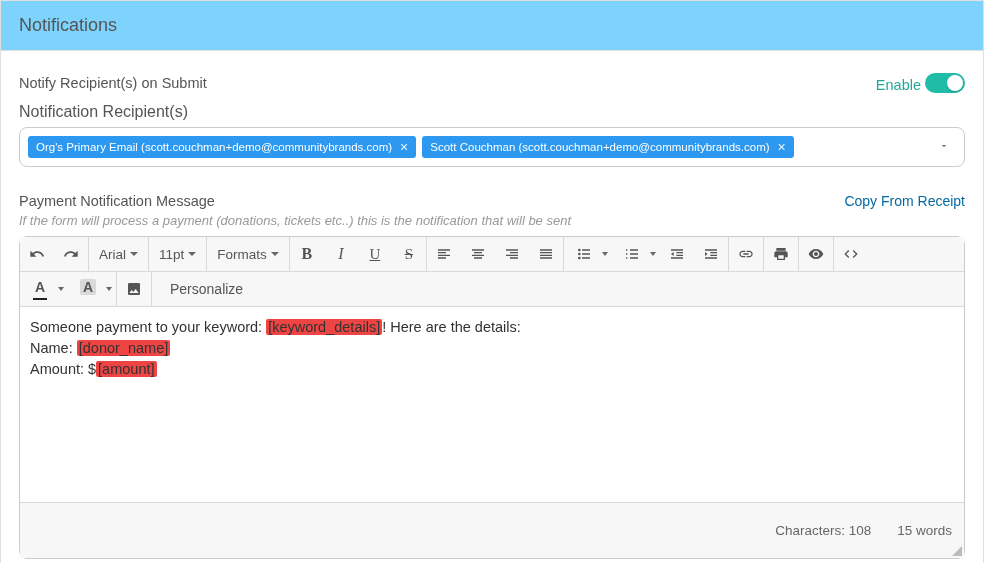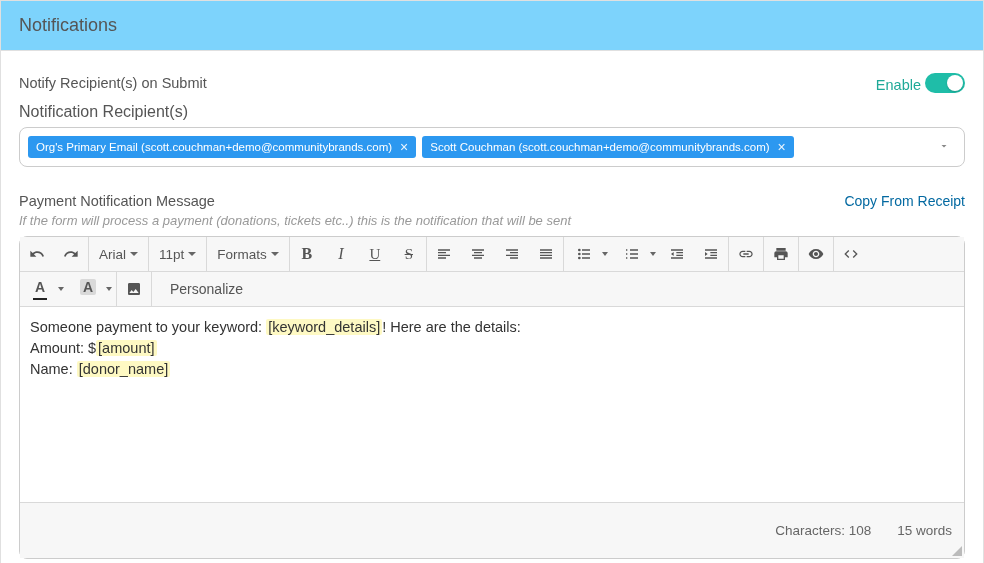--- a/index.html
+++ b/index.html
@@ -31,21 +31,21 @@
 .tb-btn svg { fill: #555; }
 .dd { display: flex; align-items: center; gap: 4px; padding: 0 10px; height: 34px; cursor: pointer; color: #555; font-size: 13.5px; }
 .dd .caret { border-left: 4px solid transparent; border-right: 4px solid transparent; border-top: 4px solid #666; }
 .color-swatch-a { width: 14px; height: 2px; background: #222; position: absolute; bottom: 6px; }
 .color-btn { position: relative; }
 .a-letter { font-size: 14px; font-weight: 600; position: relative; top: -2px; }
 .hl-box { background: #d9d9d9; padding: 0 3px; border-radius: 2px; }
 .row2 { border-bottom: 1px solid #d9d9d9; background: #f7f7f7; display: flex; align-items: center; }
 .personalize { padding: 0 18px; height: 34px; display: flex; align-items: center; font-size: 14px; color: #555; cursor: pointer; }
 .editor-body { min-height: 195px; padding: 10px 10px; font-size: 14.5px; color: #333; line-height: 1.45; cursor: text; }
-.placeholder { background: #fef9c3; padding: 0 2px; border-radius: 2px; }
+.placeholder { background: #ef4444; padding: 0 2px; border-radius: 2px; }
 .status { border-top: 1px solid #d9d9d9; background: #f7f7f7; display: flex; justify-content: flex-end; align-items: center; padding: 20px 12px; font-size: 13.5px; color: #666; gap: 26px; position: relative; }
 .resize-grip { position: absolute; right: 2px; bottom: 2px; width: 10px; height: 10px; }
 .resize-grip::before { content: ""; position: absolute; right: 0; bottom: 0; width: 0; height: 0; border-right: 10px solid #bbb; border-top: 10px solid transparent; }
 </style>
 </head>
 <body>
 
 <div class="panel">
   <div class="panel-header">
     <div class="panel-title">Notifications</div>
@@ -227,22 +227,22 @@
               </svg>
             </div>
         </div>
         <div class="tb-group last">
           <div class="personalize">Personalize</div>
         </div>
       </div>
 
       <div class="editor-body">
         <div><span>Someone payment to your keyword: </span><span class="placeholder">[keyword_details]</span><span>! Here are the details:</span></div>
+        <div><span>Name: </span><span class="placeholder">[donor_name]</span></div>
         <div><span>Amount: $</span><span class="placeholder">[amount]</span></div>
-        <div><span>Name: </span><span class="placeholder">[donor_name]</span></div>
       </div>
 
       <div class="status">
         <span>Characters: 108</span>
         <span>15 words</span>
         <div class="resize-grip"></div>
       </div>
     </div>
 
   </div>

